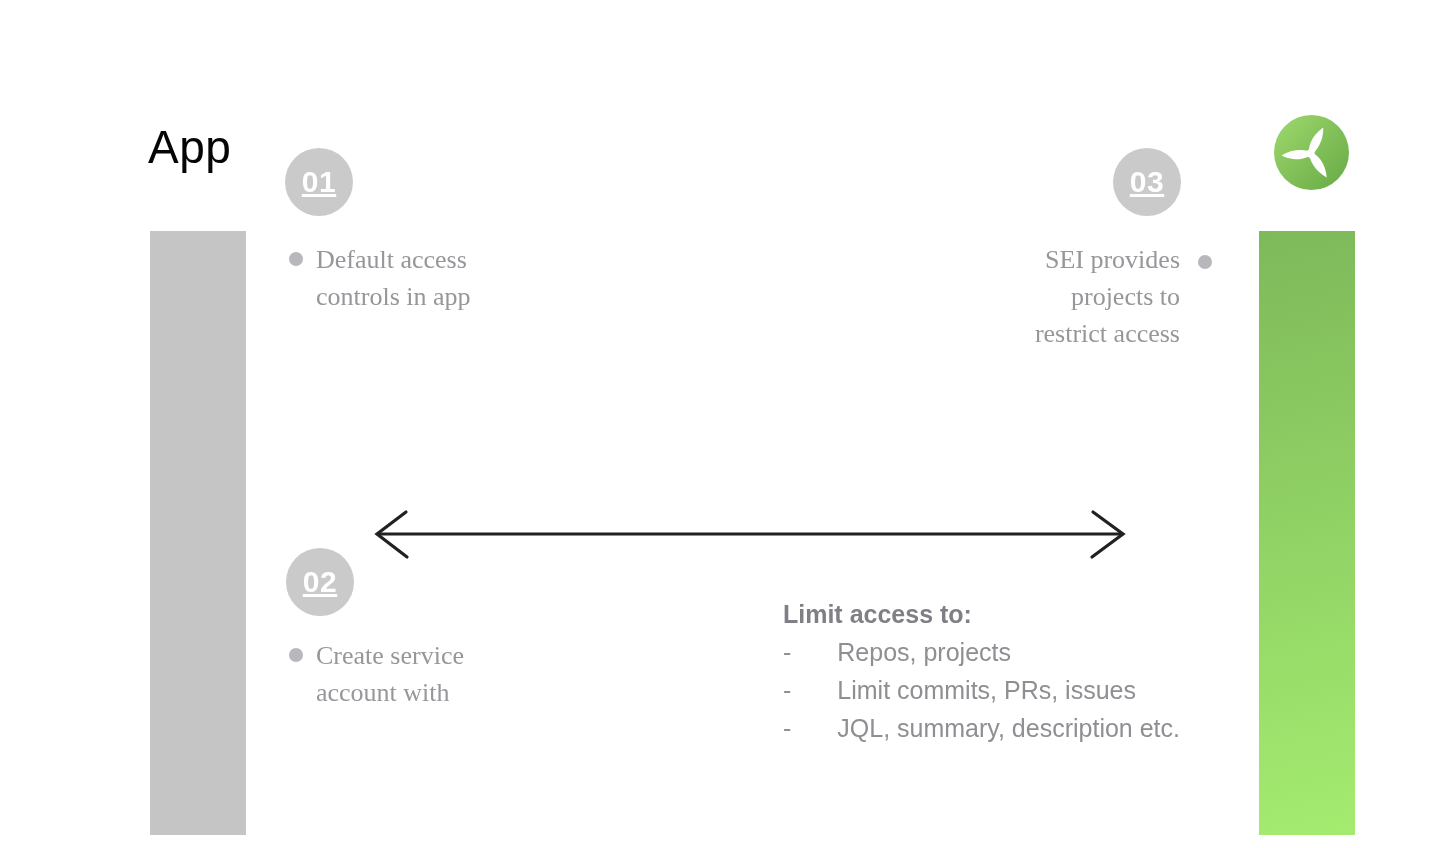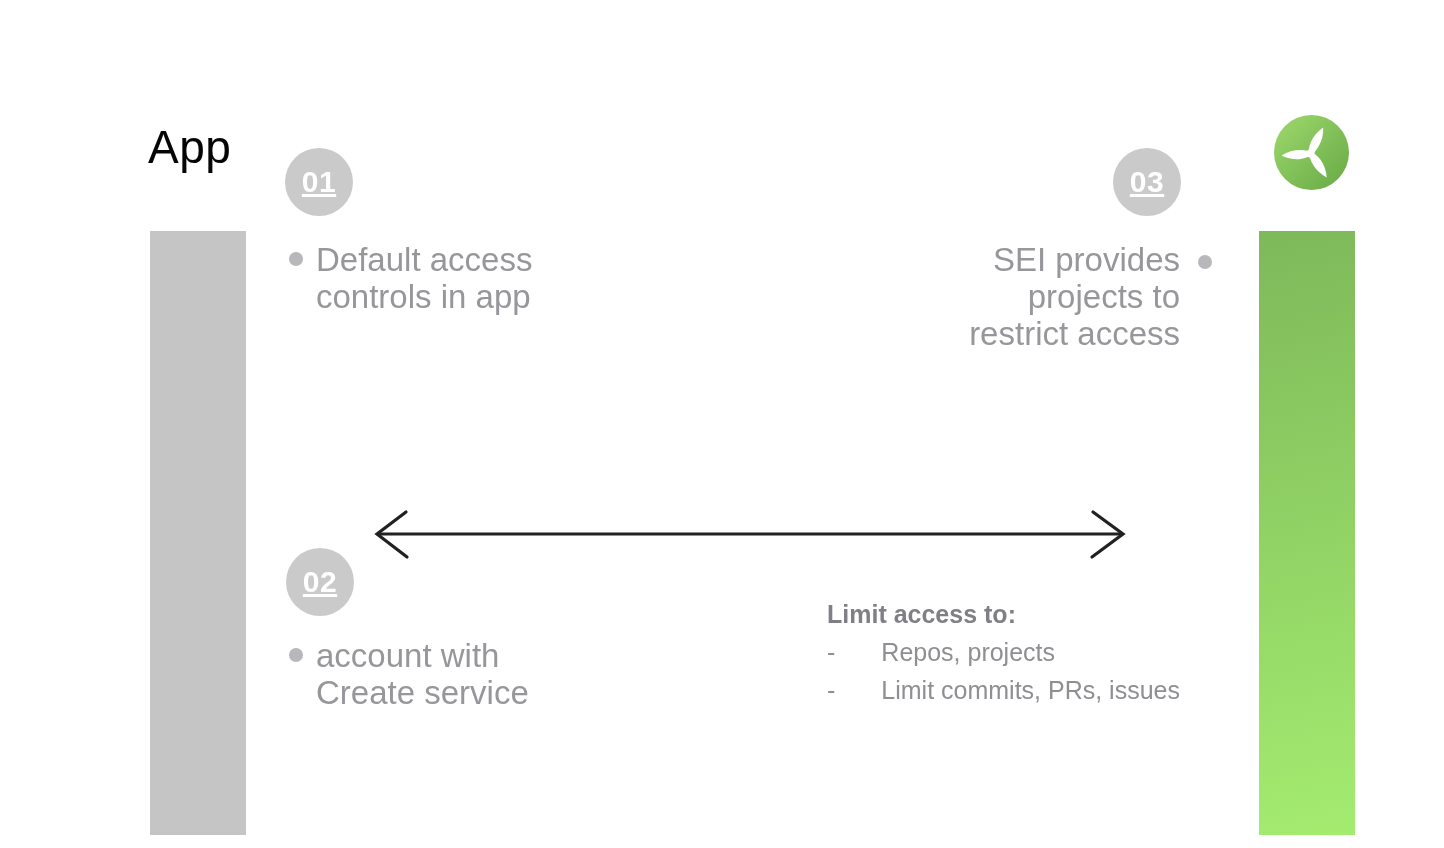--- a/index.html
+++ b/index.html
@@ -37,22 +37,23 @@
     position:absolute;width:68px;height:68px;border-radius:50%;
     background:var(--badge-gray);
     display:flex;align-items:center;justify-content:center;
     color:#ffffff;font-weight:bold;font-size:30px;letter-spacing:0.5px;text-decoration:underline;
   }
   .badge-01{left:257px;top:148px;}
   .badge-02{left:258px;top:548px;}
   .badge-03{left:1085px;top:148px;}
   .step-text{
     position:absolute;
-    font-size:33px;line-height:37px;color:var(--text-gray);
+    font-size:26px;line-height:37px;color:var(--text-gray);
     white-space:nowrap;
+    font-family:Liberation Serif, serif;
   }
   .step-1{left:288px;top:241px;text-align:left;}
   .step-2{left:288px;top:637px;text-align:left;}
   .step-3{right:292px;top:241px;text-align:right;}
   .bullet{
     position:absolute;width:14px;height:14px;border-radius:50%;
     background:var(--bullet-gray);
   }
   .bullet-1{left:261px;top:252px;}
   .bullet-2{left:261px;top:648px;}
@@ -118,33 +119,34 @@
 
   <span class="bullet bullet-3"></span>
   <div class="step-text step-3">
     <div>SEI provides</div>
     <div>projects to</div>
     <div>restrict access</div>
   </div>
 
   <span class="bullet bullet-2"></span>
   <div class="step-text step-2">
+    <div>Create service</div>
     <div>account with</div>
-    <div>Create service</div>
   </div>
 
   <div class="arrow">
     <svg width="766" height="60" viewBox="0 0 766 60" xmlns="http://www.w3.org/2000/svg" aria-hidden="true">
       <g stroke="var(--arrow-black,#212121)" stroke-width="3.2" fill="none" stroke-linecap="round">
         <line x1="13" y1="30" x2="757" y2="30"></line>
         <polyline points="41,8 12,30 42,53" stroke-linejoin="miter"></polyline>
         <polyline points="728,8 758,30 727,53" stroke-linejoin="miter"></polyline>
       </g>
     </svg>
   </div>
 
   <div class="limit-block">
     <div class="limit-heading">Limit access to:</div>
     <div><span>-</span><span class="dash-gap"></span><span>Repos, projects</span></div>
     <div><span>-</span><span class="dash-gap"></span><span>Limit commits, PRs, issues</span></div>
+    <div><span>-</span><span class="dash-gap"></span><span>JQL, summary, description etc.</span></div>
   </div>
 
 </div>
 
 </body></html>

